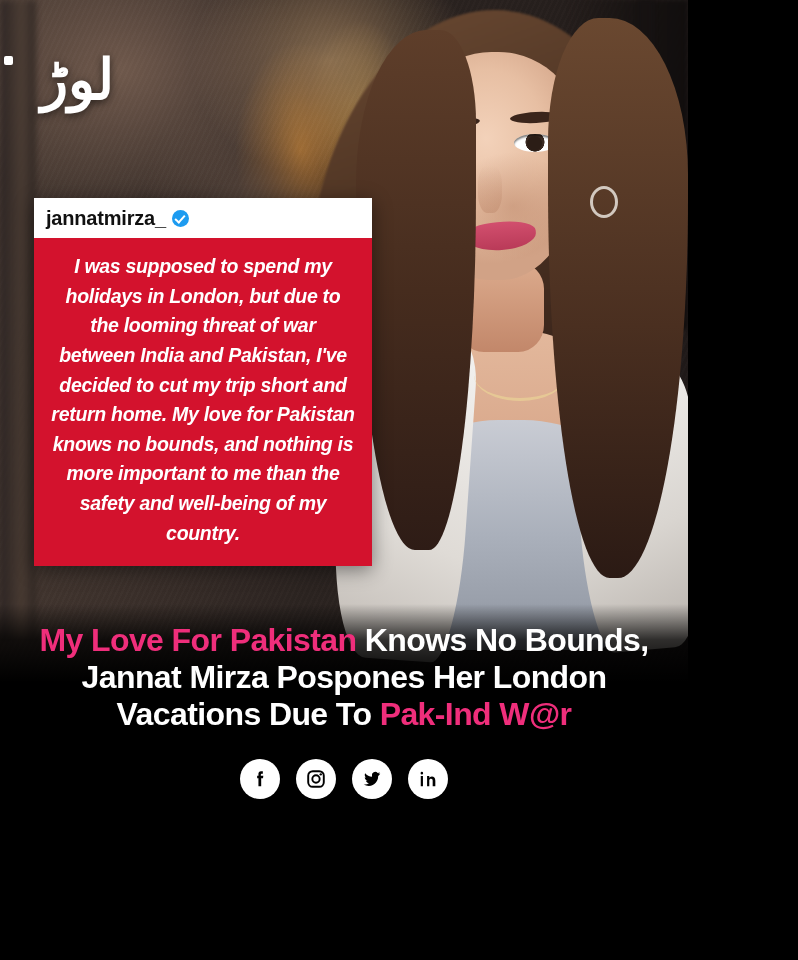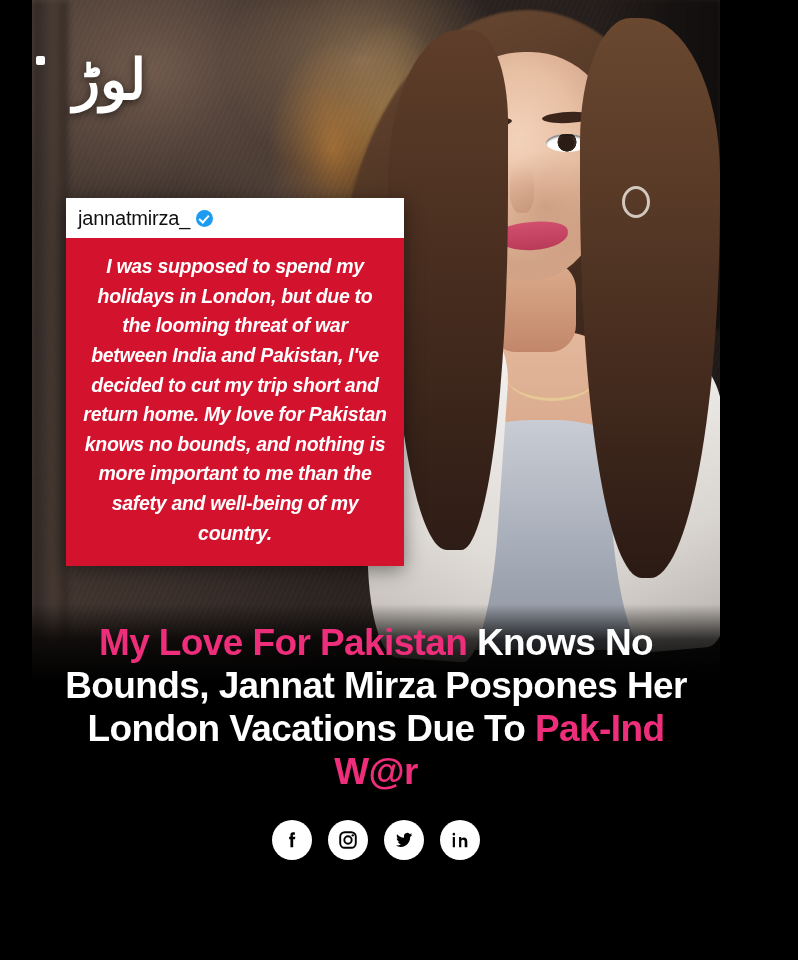--- a/index.html
+++ b/index.html
@@ -9,21 +9,20 @@
   }
   body {
     font-family: "Liberation Sans", sans-serif;
   }
   .poster {
     position: relative;
     width: 688px;
     height: 960px;
     overflow: hidden;
     background: #141013;
-    margin-left: 32px;
   }
 
   
   .photo {
     position: absolute;
     inset: 0;
     background:
       
       radial-gradient(260px 200px at 120px 70px, rgba(120,96,82,0.85), rgba(60,48,44,0) 70%),
       radial-gradient(200px 170px at 330px 60px, rgba(168,134,96,0.7), rgba(60,48,44,0) 70%),
@@ -189,21 +188,21 @@
     background: #ffffff;
     height: 40px;
     display: flex;
     align-items: center;
     padding: 0 0 0 12px;
     gap: 6px;
   }
   .ig-username {
     color: #111;
     font-size: 20px;
-    font-weight: 400;
+    font-weight: 700;
     letter-spacing: -0.2px;
   }
   .verified {
     width: 17px; height: 17px;
     background: #1d9bf0;
     border-radius: 50%;
     position: relative;
     flex: none;
   }
   .verified::after {
@@ -235,21 +234,21 @@
     position: absolute;
     left: 0; right: 0; bottom: 0;
     height: 338px;
     background: linear-gradient(180deg, rgba(0,0,0,0) 0%, rgba(0,0,0,0.75) 10%, #000 22%, #000 100%);
     padding-top: 18px;
   }
   .headline {
     margin: 0 22px;
     text-align: center;
     color: #ffffff;
-    font-size: 37px;
+    font-size: 32px;
     line-height: 1.16;
     font-weight: 800;
     letter-spacing: -0.6px;
   }
   .pink { color: #ef2e7b; }
 
   .socials {
     display: flex;
     justify-content: center;
     align-items: center;

